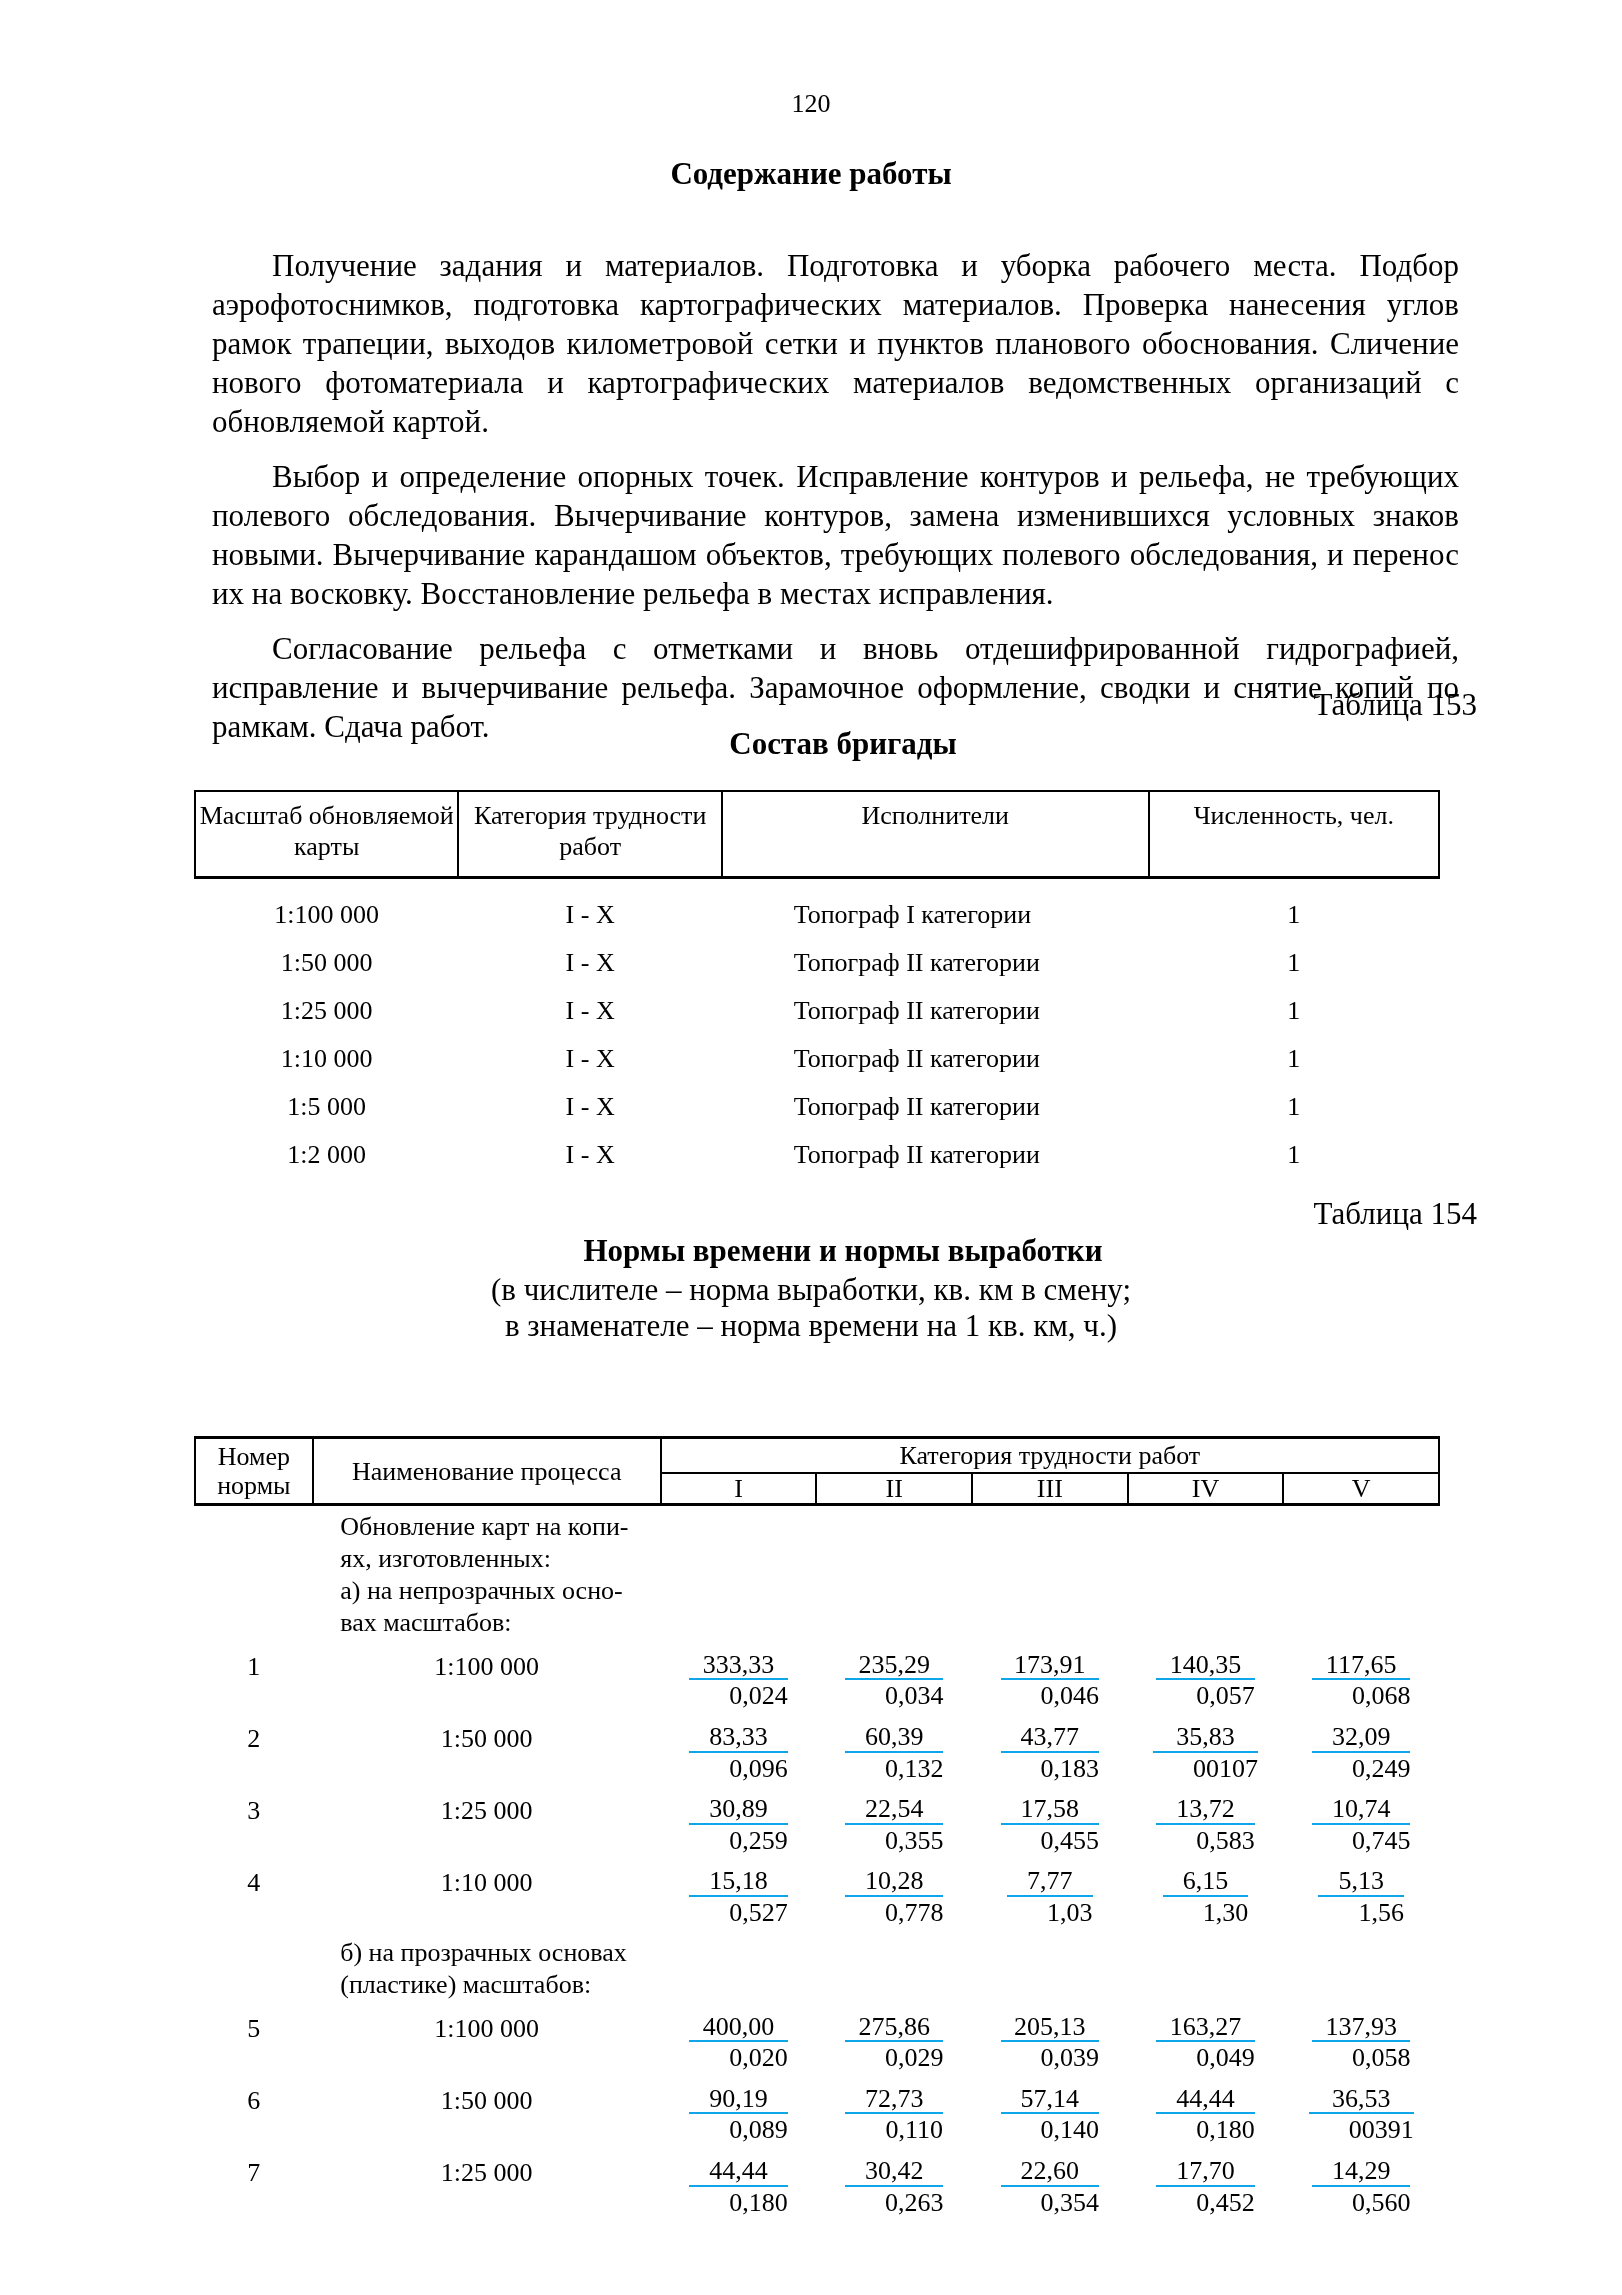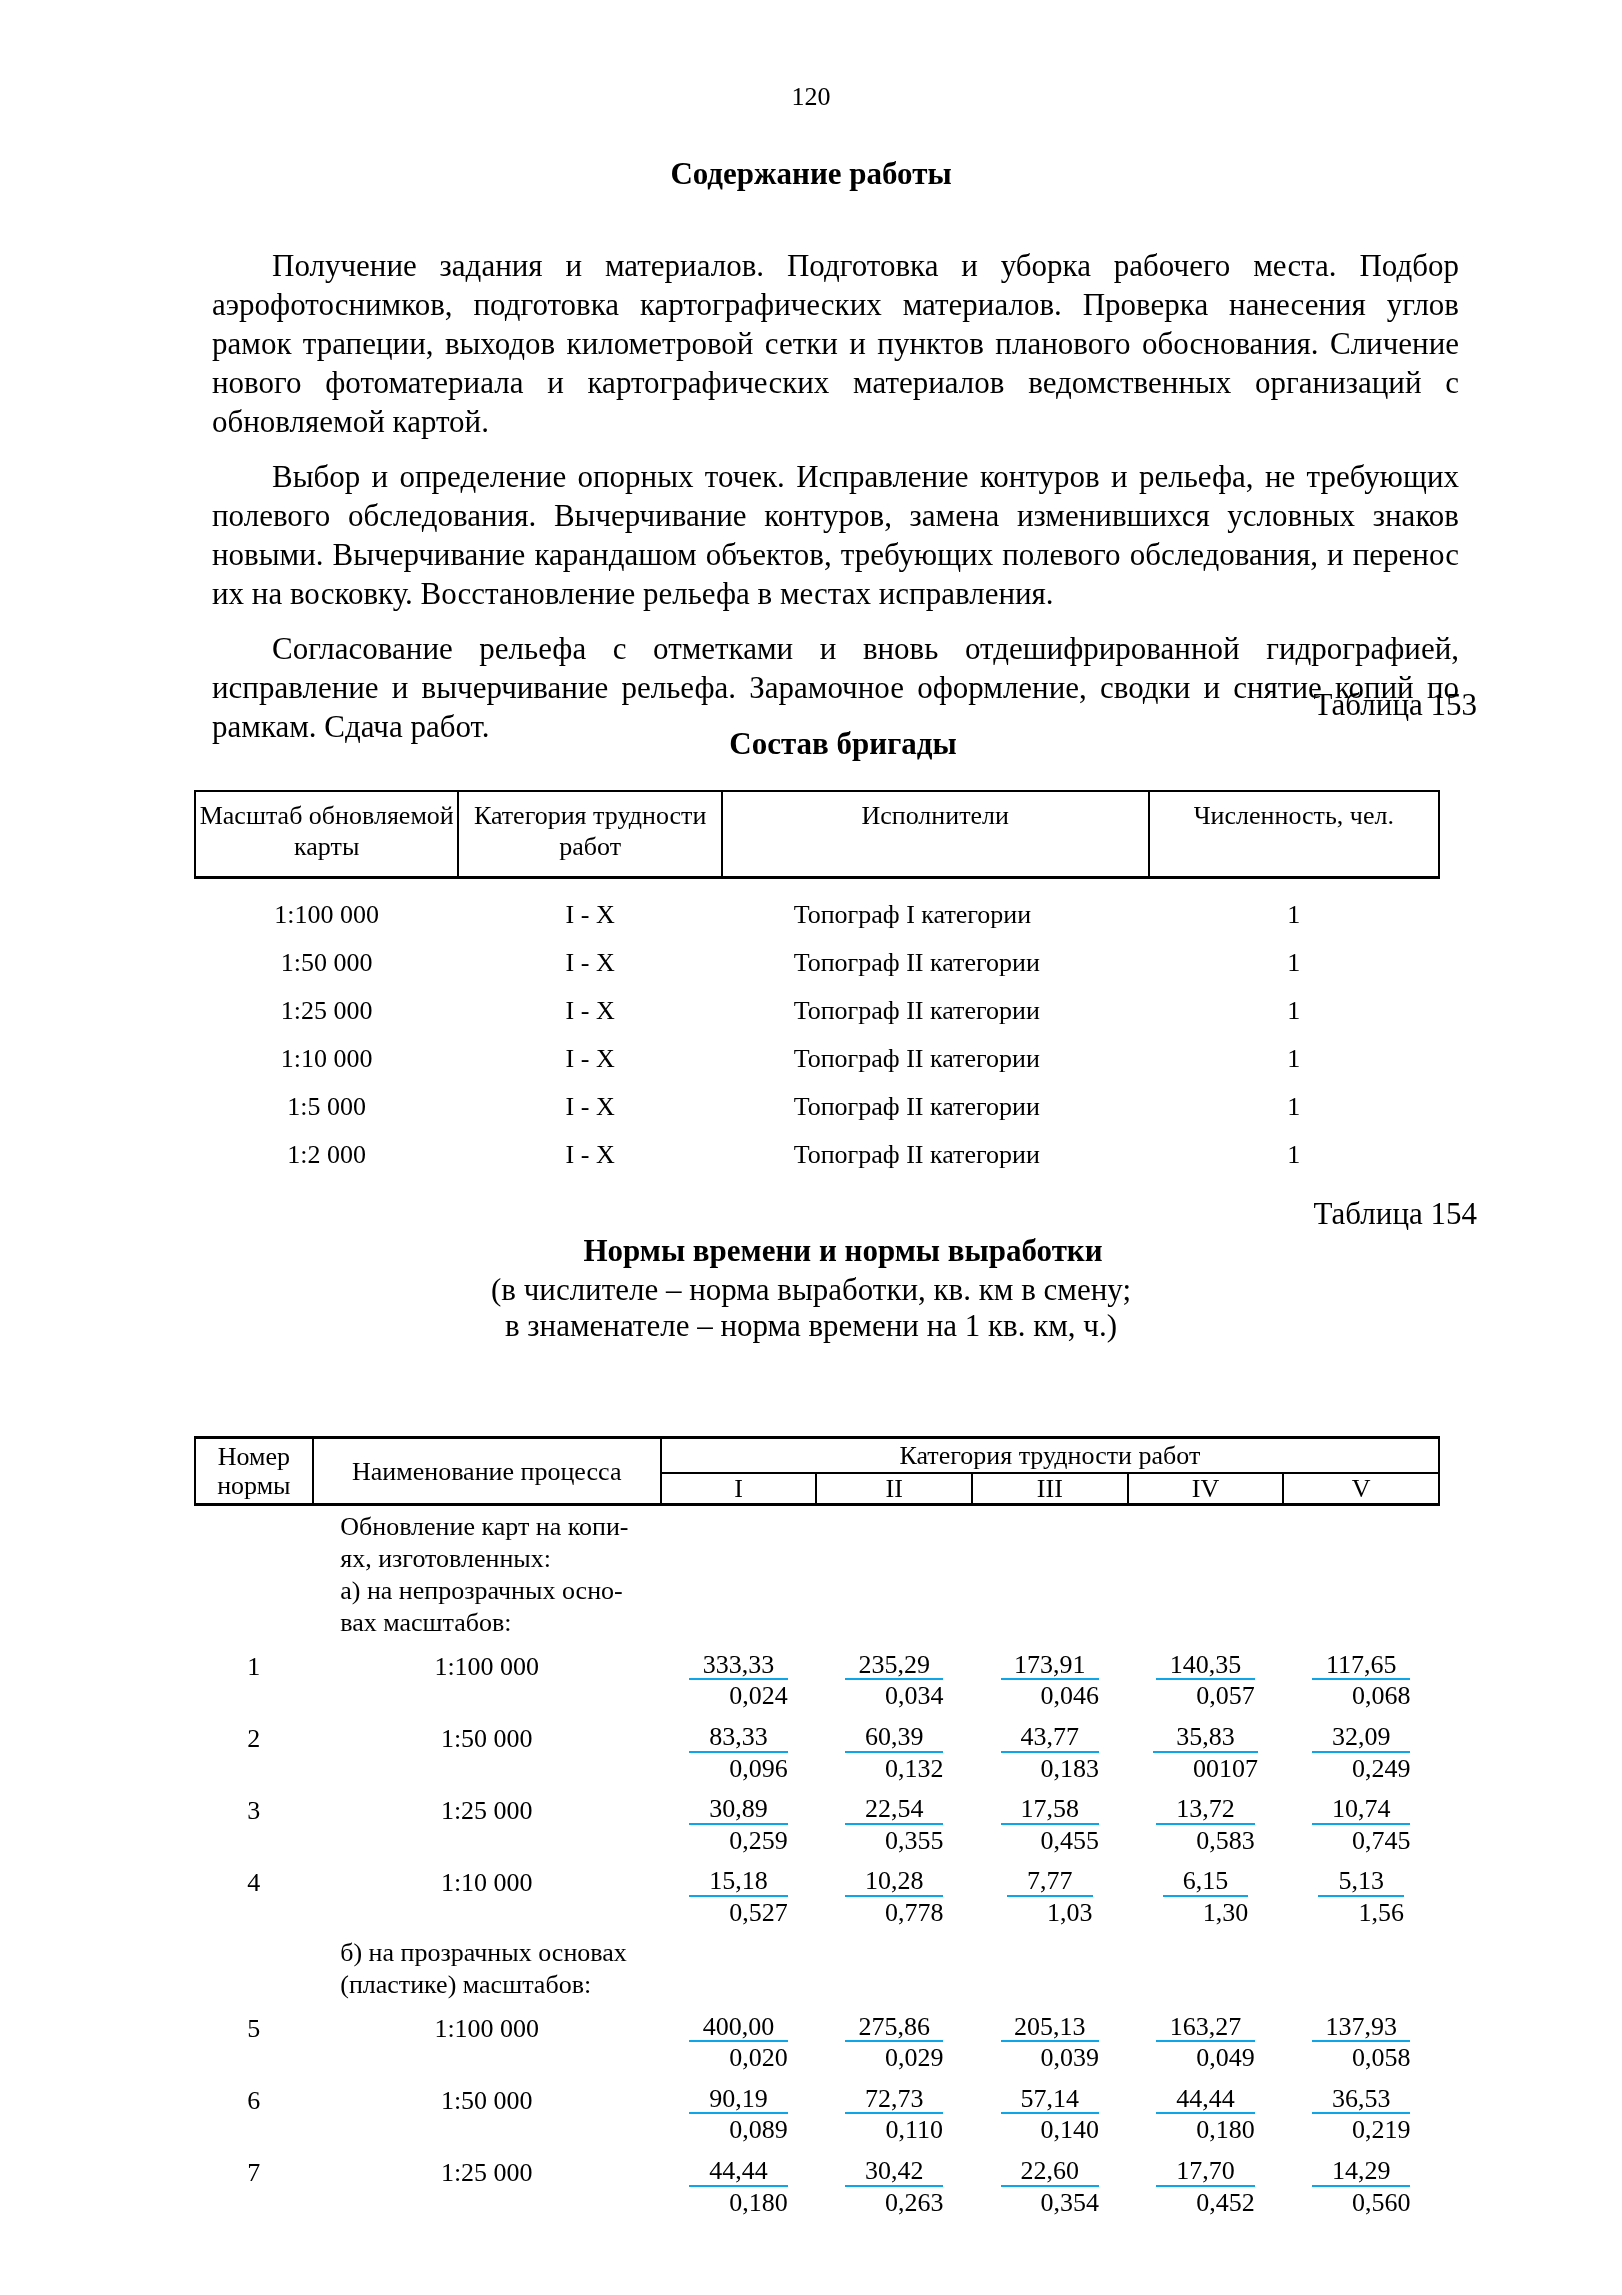--- a/index.html
+++ b/index.html
@@ -2,21 +2,21 @@
 <html style="font-size:10.5px"><head>
 <meta charset="utf-8">
 <style>
   html, body { margin: 0; padding: 0; background: #ffffff; }
   body {
     width: 1622px; height: 2295px; position: relative; overflow: hidden;
     font-family: "Liberation Serif", "DejaVu Serif", serif;
     color: #000000;
   }
   .page-number {
-    position: absolute; top: 82px; left: 0; width: 1622px;
+    position: absolute; top: 89px; left: 0; width: 1622px;
     text-align: center; font-size: 26px;
   }
   .section-title {
     position: absolute; top: 156px; left: 0; width: 1622px;
     text-align: center; font-size: 31px; font-weight: bold;
   }
   .body-text {
     position: absolute; top: 230px; left: 196px; width: 1279px;
     font-size: 31px; line-height: 39px; text-align: justify;
   }
@@ -234,21 +234,21 @@
         <td class="val"><span class="frac"><span class="n">163,27</span><span class="d">0,049</span></span></td>
         <td class="val"><span class="frac"><span class="n">137,93</span><span class="d">0,058</span></span></td>
       </tr>
       <tr class="data">
         <td class="num">6</td>
         <td class="proc">1:50 000</td>
         <td class="val"><span class="frac"><span class="n">90,19</span><span class="d">0,089</span></span></td>
         <td class="val"><span class="frac"><span class="n">72,73</span><span class="d">0,110</span></span></td>
         <td class="val"><span class="frac"><span class="n">57,14</span><span class="d">0,140</span></span></td>
         <td class="val"><span class="frac"><span class="n">44,44</span><span class="d">0,180</span></span></td>
-        <td class="val"><span class="frac"><span class="n">36,53</span><span class="d">0,219</span></span></td>
+        <td class="val"><span class="frac"><span class="n">36,53</span><span class="d">00391</span></span></td>
       </tr>
       <tr class="data">
         <td class="num">7</td>
         <td class="proc">1:25 000</td>
         <td class="val"><span class="frac"><span class="n">44,44</span><span class="d">0,180</span></span></td>
         <td class="val"><span class="frac"><span class="n">30,42</span><span class="d">0,263</span></span></td>
         <td class="val"><span class="frac"><span class="n">22,60</span><span class="d">0,354</span></span></td>
         <td class="val"><span class="frac"><span class="n">17,70</span><span class="d">0,452</span></span></td>
         <td class="val"><span class="frac"><span class="n">14,29</span><span class="d">0,560</span></span></td>
       </tr>

